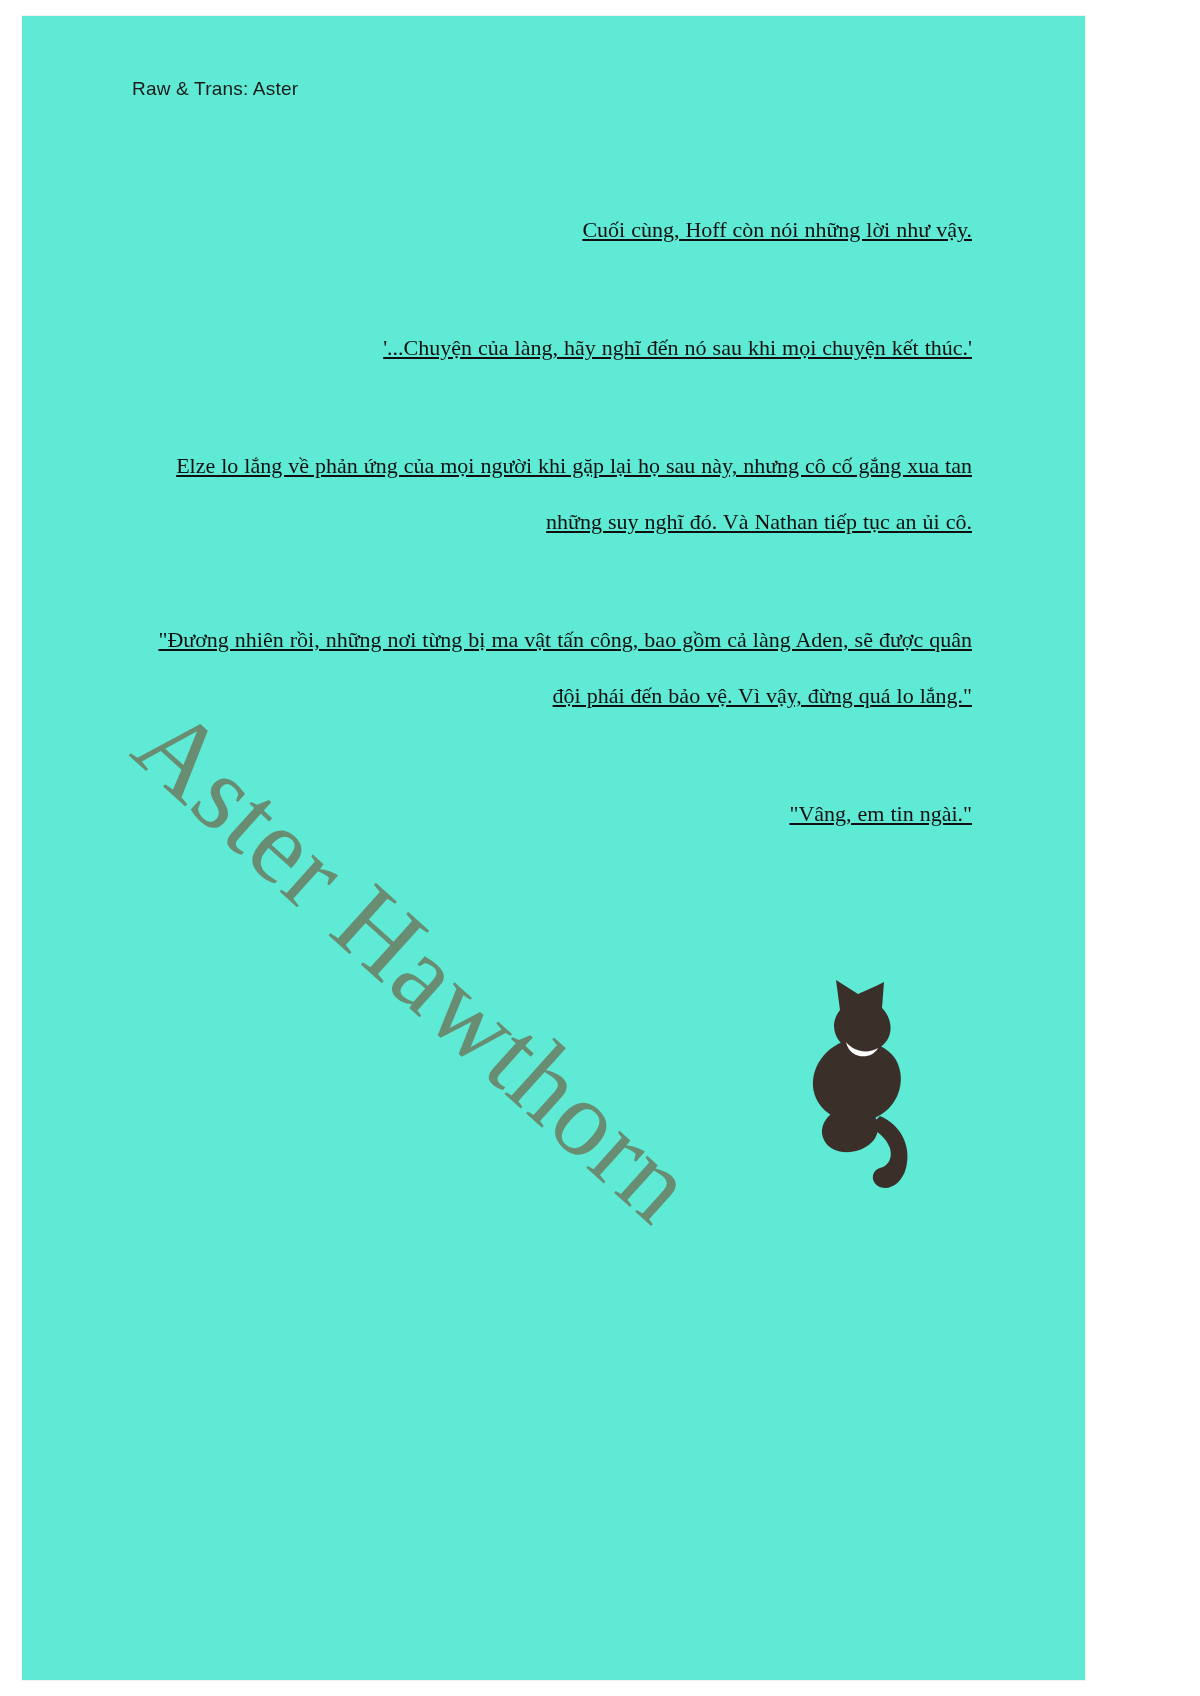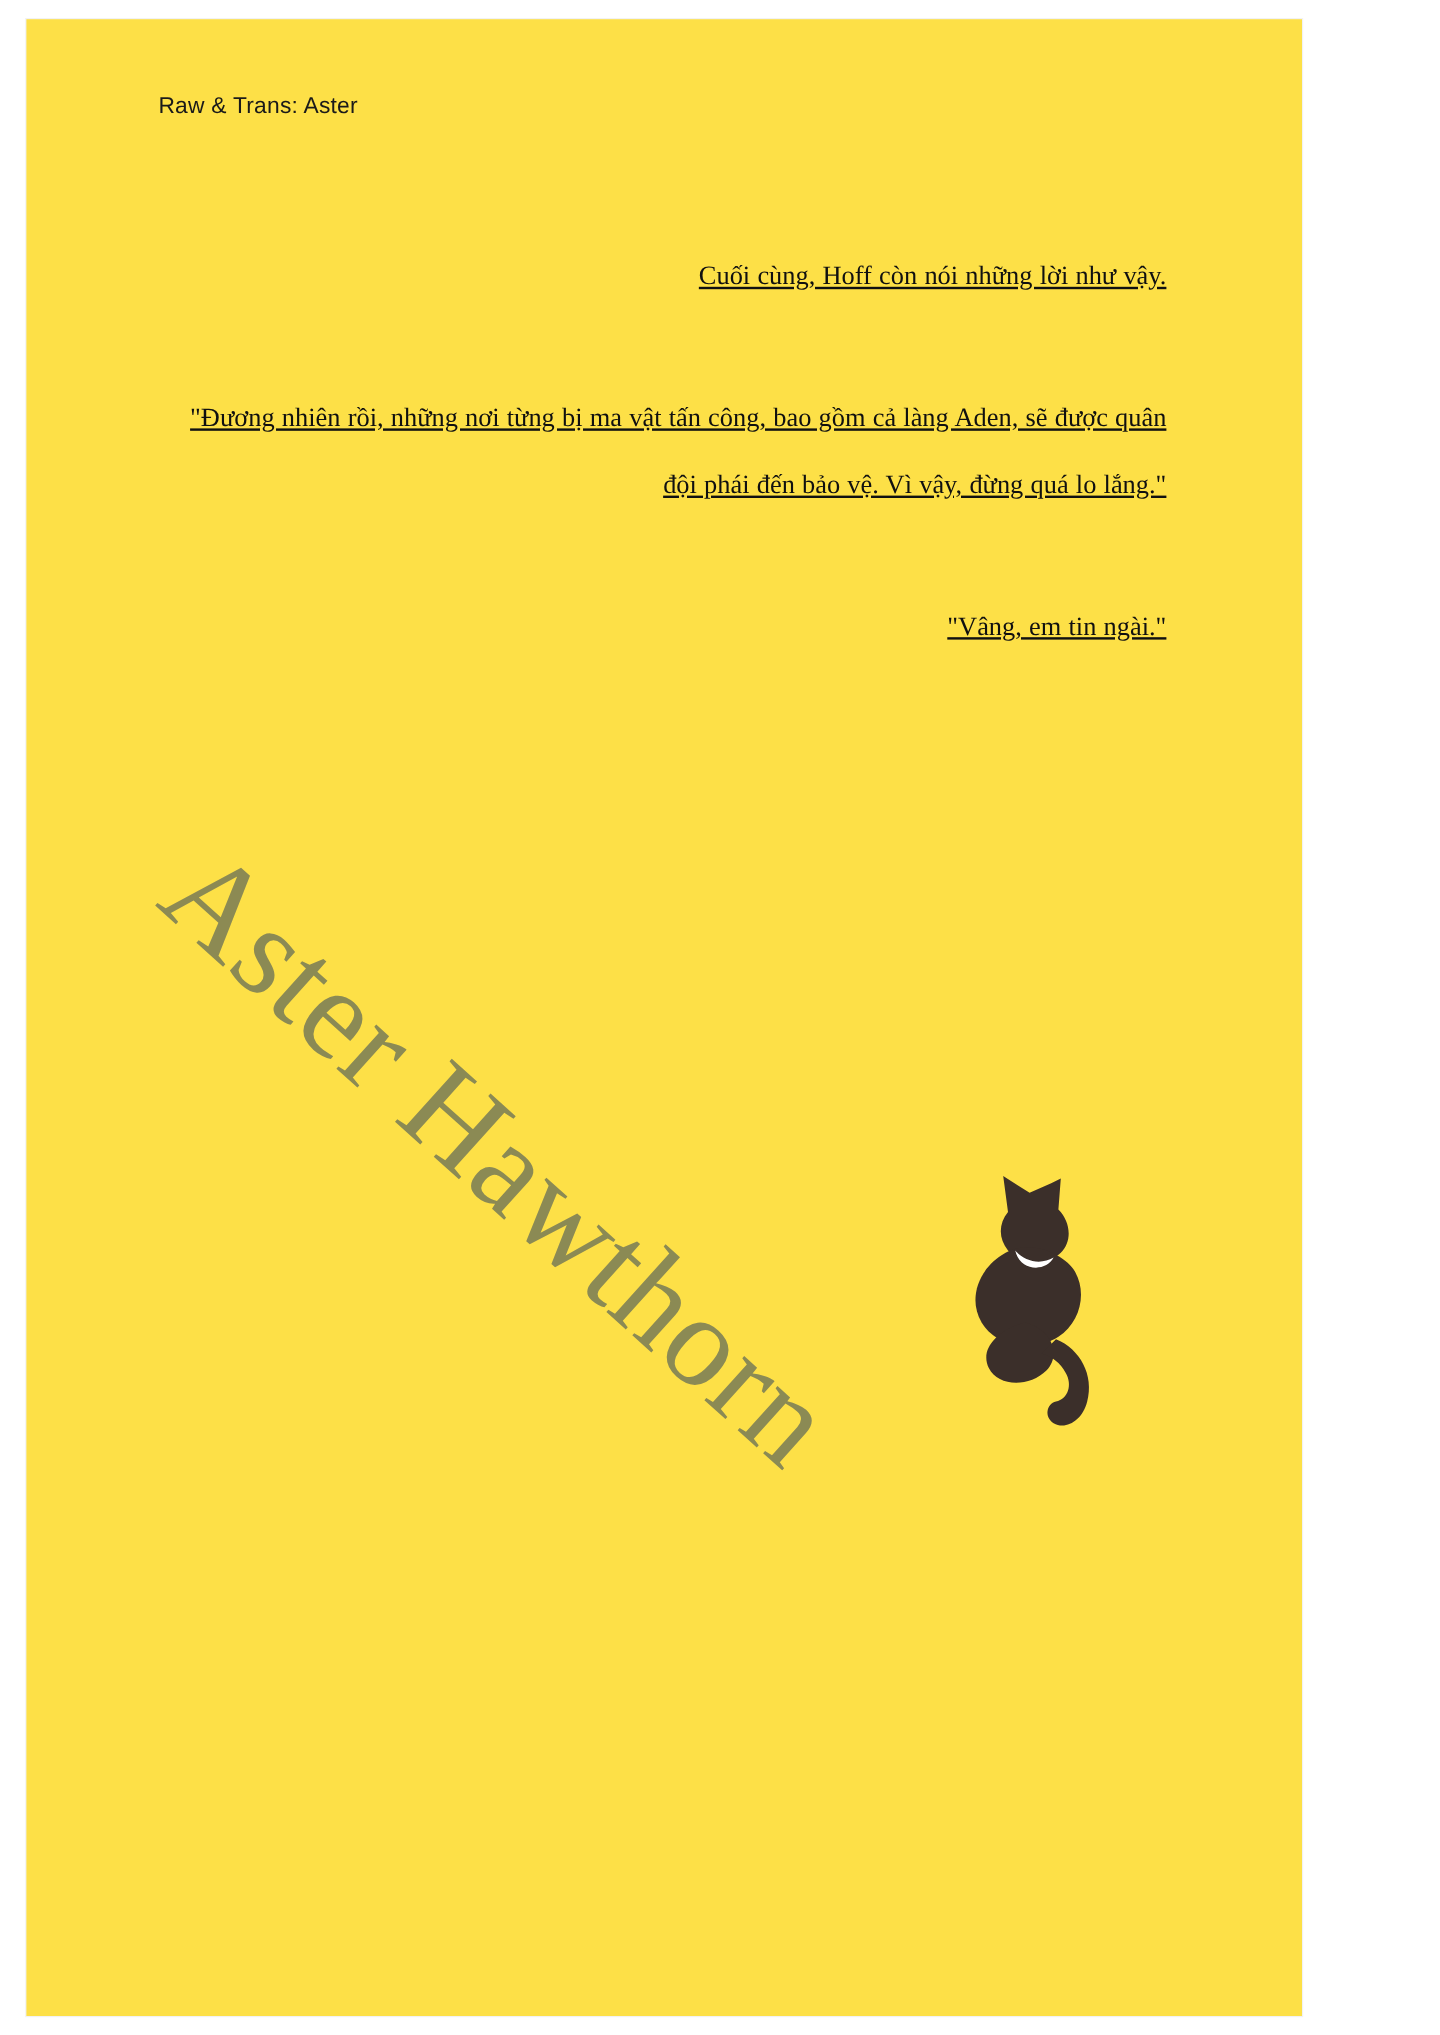--- a/index.html
+++ b/index.html
@@ -14,21 +14,21 @@
     overflow: hidden;
     font-family: "Liberation Serif", serif;
   }
 
   .page {
     position: absolute;
     left: 22px;
     top: 16px;
     width: 1063px;
     height: 1664px;
-    background: #fde047;
+    background: #5eead4;
     box-shadow: 0 0 0 1px #f2f2f2;
     overflow: hidden;
   }
 
   .credit {
     position: absolute;
     left: 110px;
     top: 62px;
     font-family: "Liberation Sans", sans-serif;
     font-size: 19px;
@@ -90,20 +90,22 @@
 </style>
 </head>
 <body>
 
 <div class="page">
 
   <div class="credit">Raw &amp; Trans: Aster</div>
 
   <div class="content">
     <p class="para">Cuối cùng, Hoff còn nói những lời như vậy.</p>
+    <p class="para">'...Chuyện của làng, hãy nghĩ đến nó sau khi mọi chuyện kết thúc.'</p>
+    <p class="para">Elze lo lắng về phản ứng của mọi người khi gặp lại họ sau này, nhưng cô cố gắng xua tan những suy nghĩ đó. Và Nathan tiếp tục an ủi cô.</p>
     <p class="para">"Đương nhiên rồi, những nơi từng bị ma vật tấn công, bao gồm cả làng Aden, sẽ được quân đội phái đến bảo vệ. Vì vậy, đừng quá lo lắng."</p>
     <p class="para">"Vâng, em tin ngài."</p>
   </div>
 
   <div class="watermark">
     <div class="watermark-text">Aster Hawthorn</div>
   </div>
 
   <div class="cat">
     <svg viewBox="0 0 140 215" width="140" height="215" xmlns="http://www.w3.org/2000/svg">

